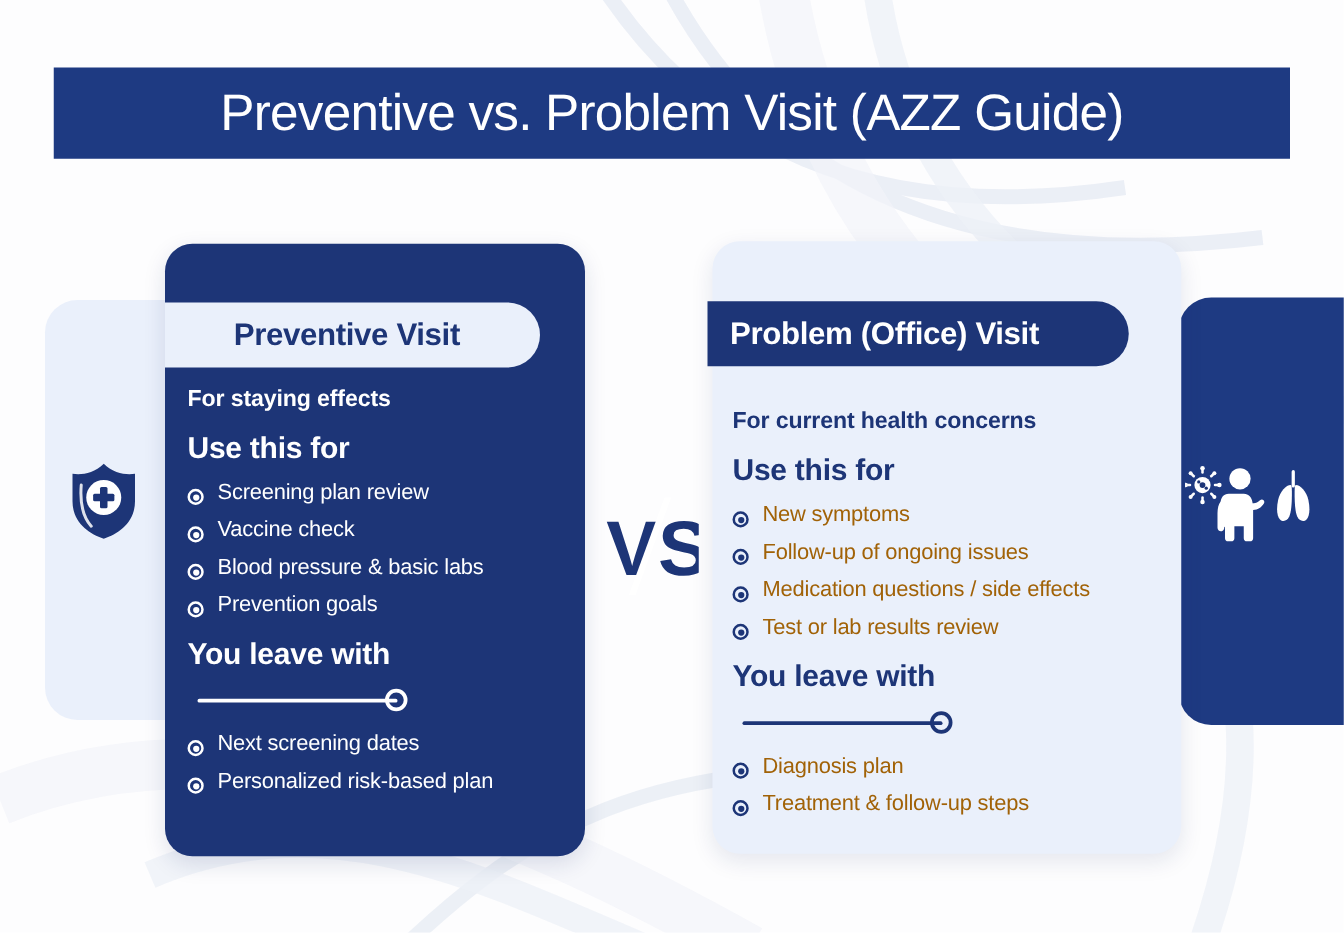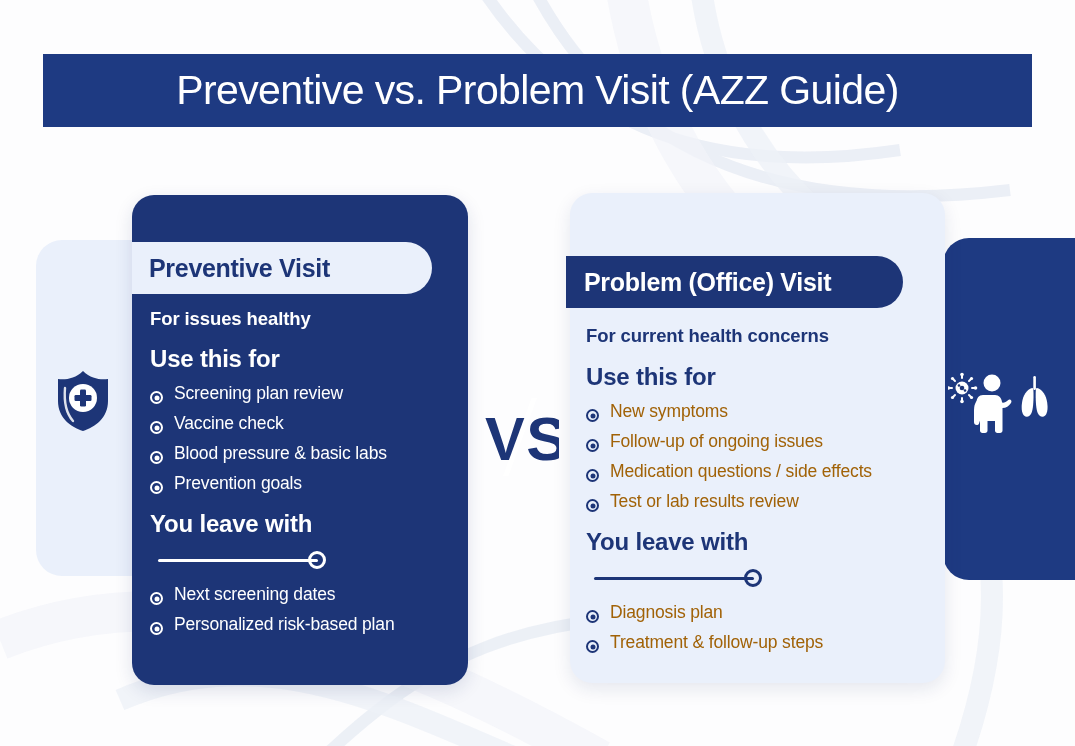--- a/index.html
+++ b/index.html
@@ -109,34 +109,34 @@
     padding-right: 26px;
     white-space: nowrap;
   }
   #preventive-pill {
     left: 132px;
     top: 242px;
     background: #eaf0fb;
     border-radius: 0 26px 26px 0;
     width: 300px;
     padding-left: 17px;
+    justify-content: center;
   }
   #preventive-pill-label {
     color: #1d3577;
     font-size: 25px;
     font-weight: bold;
     letter-spacing: -0.3px;
   }
   #problem-pill {
     left: 566px;
     top: 241px;
     background: #1d3577;
     border-radius: 0 26px 26px 0;
     width: 337px;
-    margin-top: 15px;
   }
   #problem-pill-label {
     color: #ffffff;
     font-size: 25px;
     font-weight: bold;
     letter-spacing: -0.3px;
   }
 
   
   .card-body {
@@ -311,21 +311,21 @@
   </svg>
 </div>
 
 <div class="card" id="preventive-card"></div>
 
 <div class="pill" id="preventive-pill">
   <span id="preventive-pill-label">Preventive Visit</span>
 </div>
 
 <div class="card-body on-dark" id="preventive-body">
-  <div class="subtitle">For issues healthy</div>
+  <div class="subtitle">For staying effects</div>
   <div class="section-heading">Use this for</div>
   <ul class="bullet-list">
     <li class="bullet-item">
       <span class="bullet-dot"></span>
       <span>Screening plan review</span>
     </li>
     <li class="bullet-item">
       <span class="bullet-dot"></span>
       <span>Vaccine check</span>
     </li>

